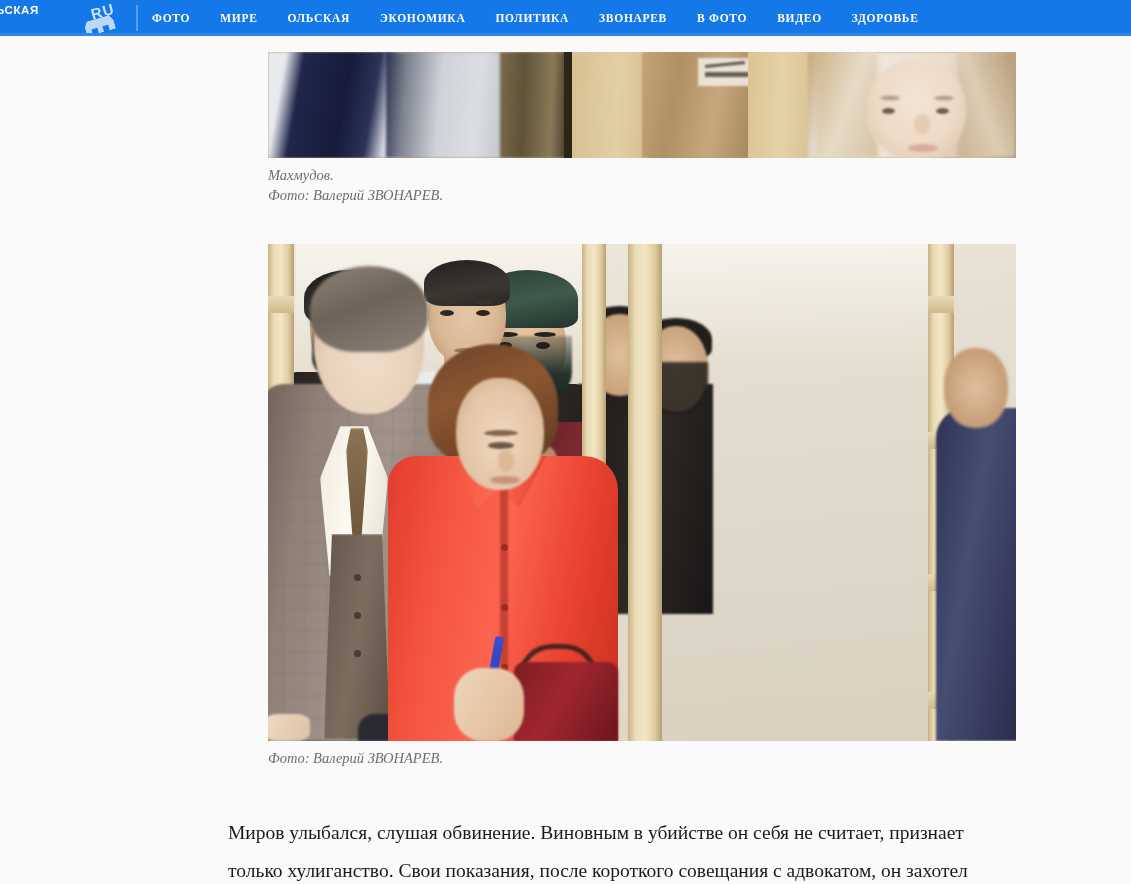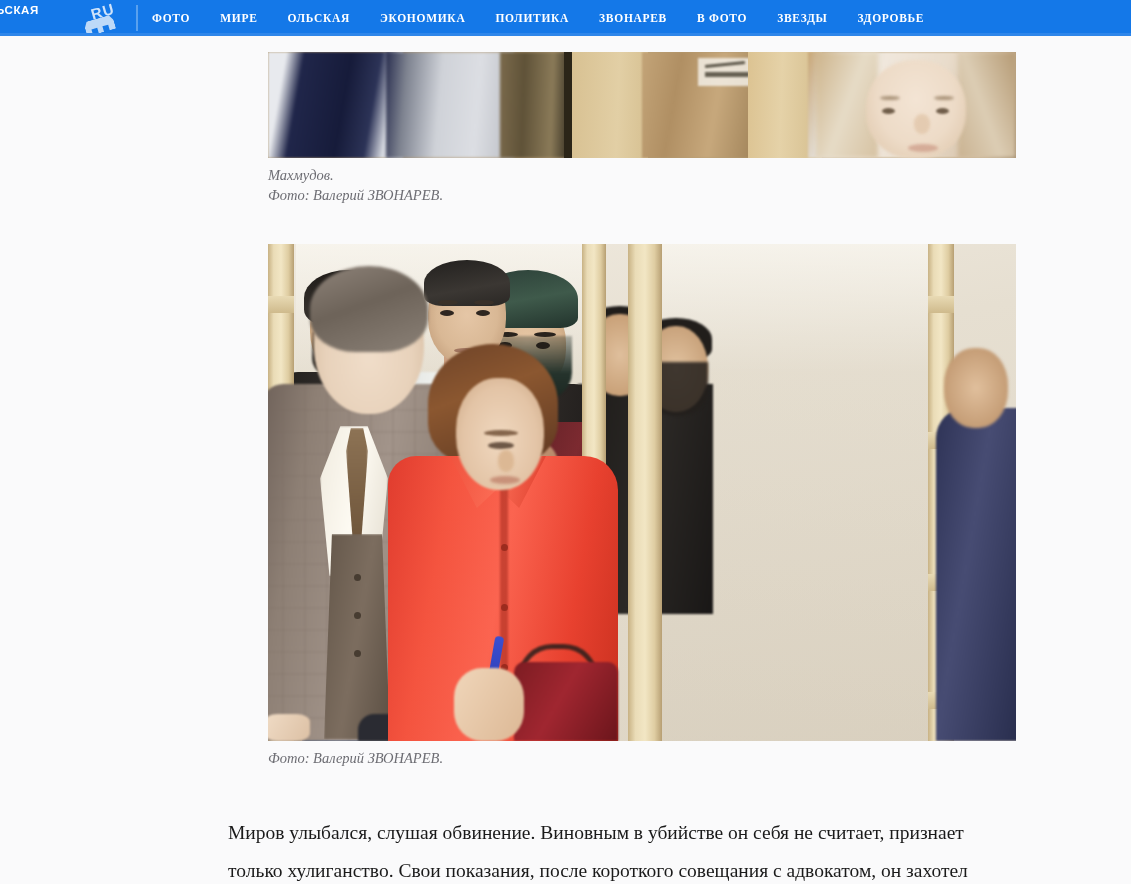--- a/index.html
+++ b/index.html
@@ -620,21 +620,21 @@
   <div class="nav-divider"></div>
 
   <nav class="nav-items">
     <a class="nav-item">ФОТО</a>
     <a class="nav-item">МИРЕ</a>
     <a class="nav-item">ОЛЬСКАЯ</a>
     <a class="nav-item">ЭКОНОМИКА</a>
     <a class="nav-item">ПОЛИТИКА</a>
     <a class="nav-item">ЗВОНАРЕВ</a>
     <a class="nav-item">В ФОТО</a>
-    <a class="nav-item">ЗВЕЗДЫ</a>
+    <a class="nav-item">ВИДЕО</a>
     <a class="nav-item">ЗДОРОВЬЕ</a>
 
   </nav>
 </div>
 
 <div id="article">
 
   <figure class="figure" style="top:0;">
     <div class="photo" id="photo1">
       <div id="p1-bg"></div>

